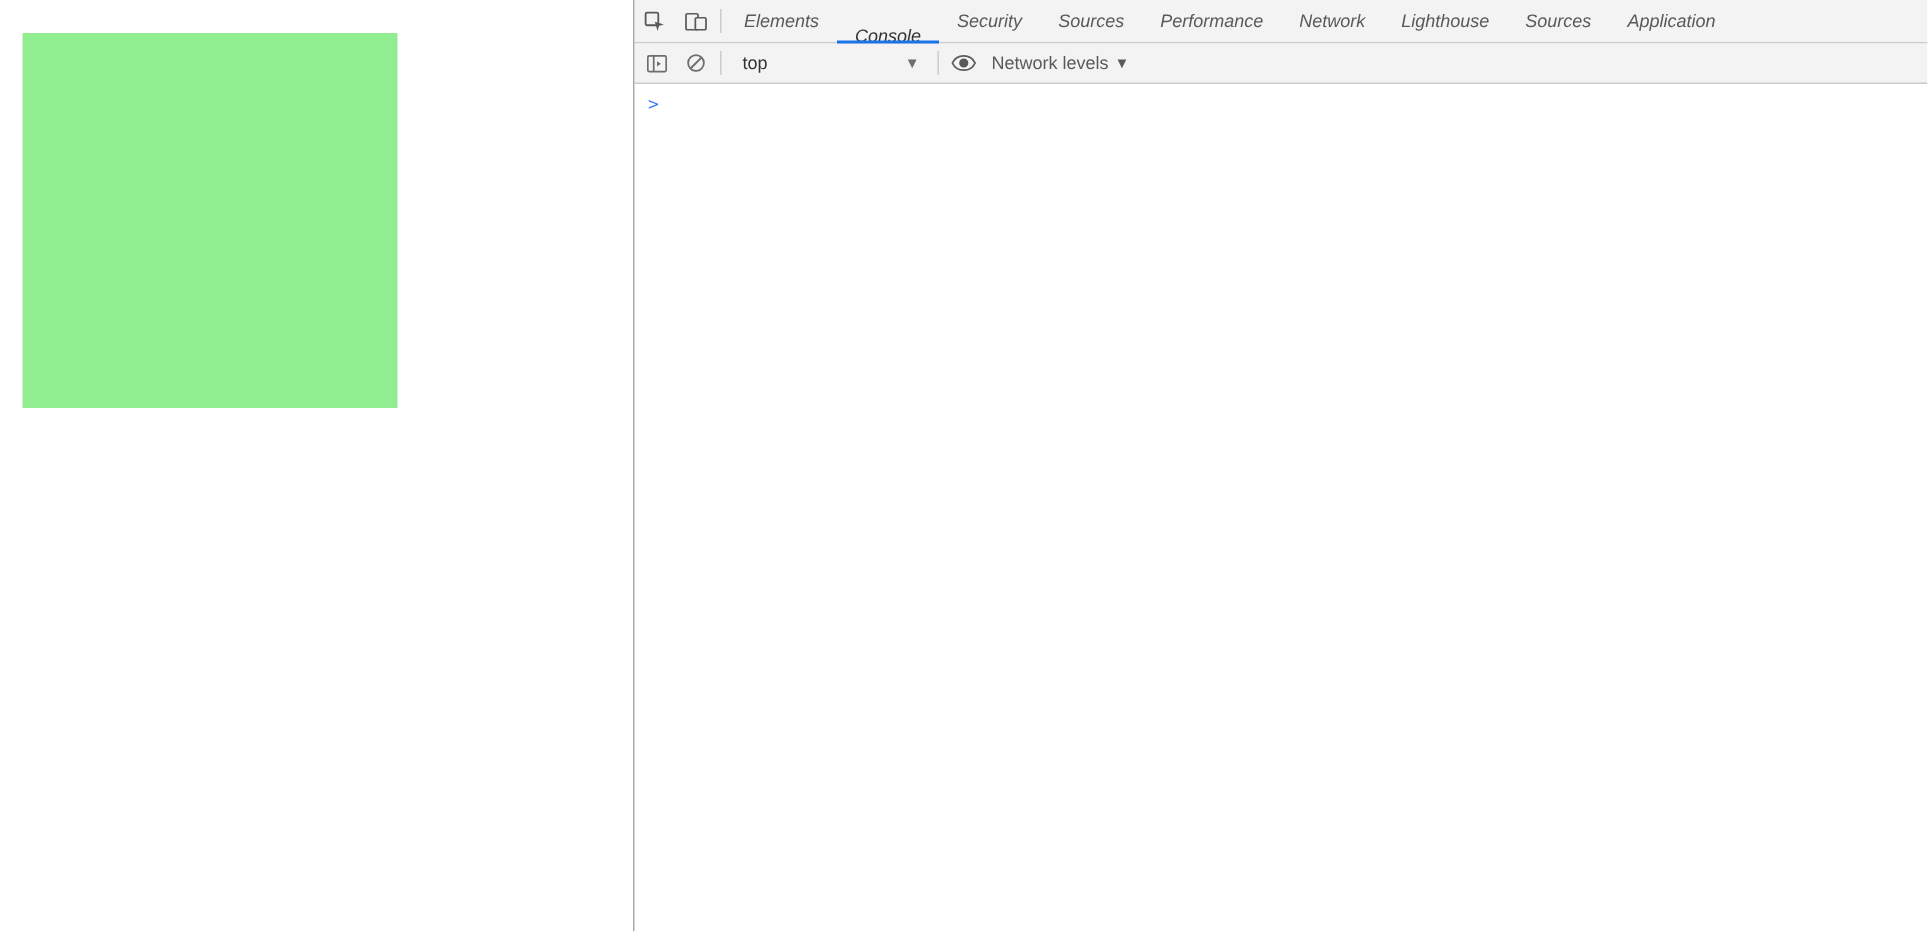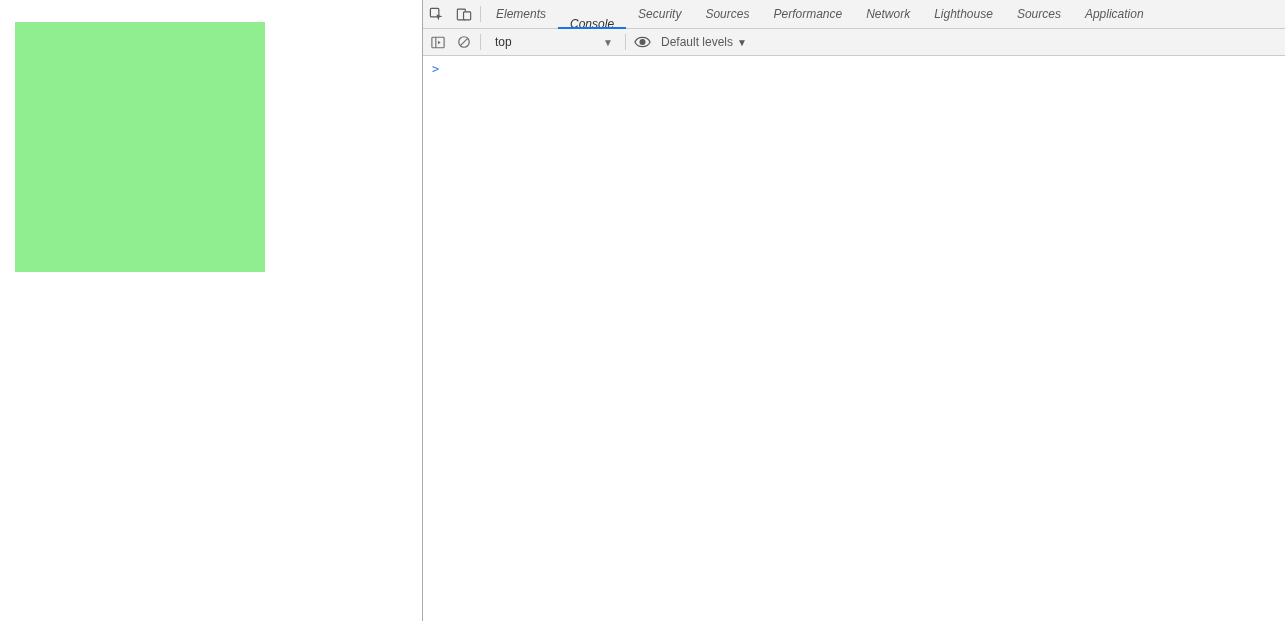--- a/index.html
+++ b/index.html
@@ -218,21 +218,21 @@
         <span class="tri">▼</span>
       </div>
       <div class="tl-sep"></div>
       <div class="eye-icon">
         <svg width="17" height="12" viewBox="0 0 18 12" fill="none" stroke="currentColor" stroke-width="1.3">
           <path d="M1 6 C3 1.5 6 1 9 1 C12 1 15 1.5 17 6 C15 10.5 12 11 9 11 C6 11 3 10.5 1 6 Z"></path>
           <circle cx="9" cy="6" r="2.6" fill="currentColor"></circle>
         </svg>
       </div>
       <div class="levels-select">
-        <span>Default levels</span>
+        <span>Network levels</span>
         <span class="tri">▼</span>
       </div>
     </div>
 
     <div class="console-body">
       <div class="prompt">&gt;</div>
     </div>
 
   </div>
 </div>

